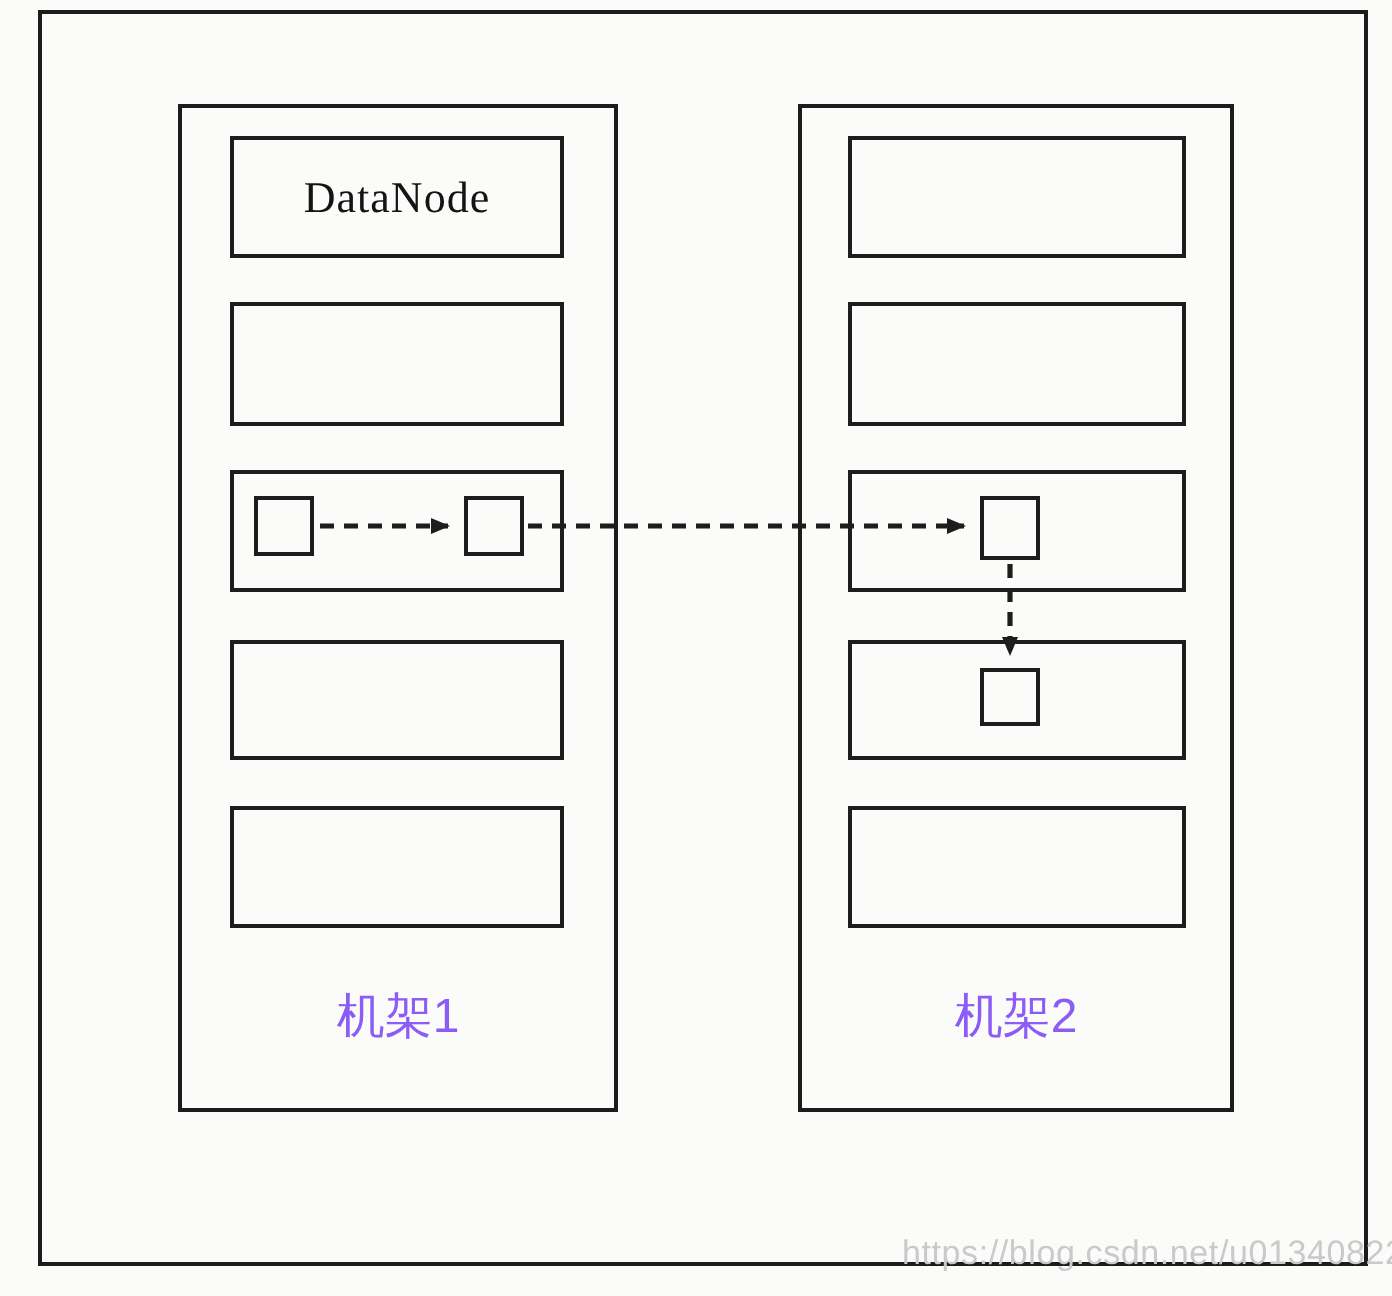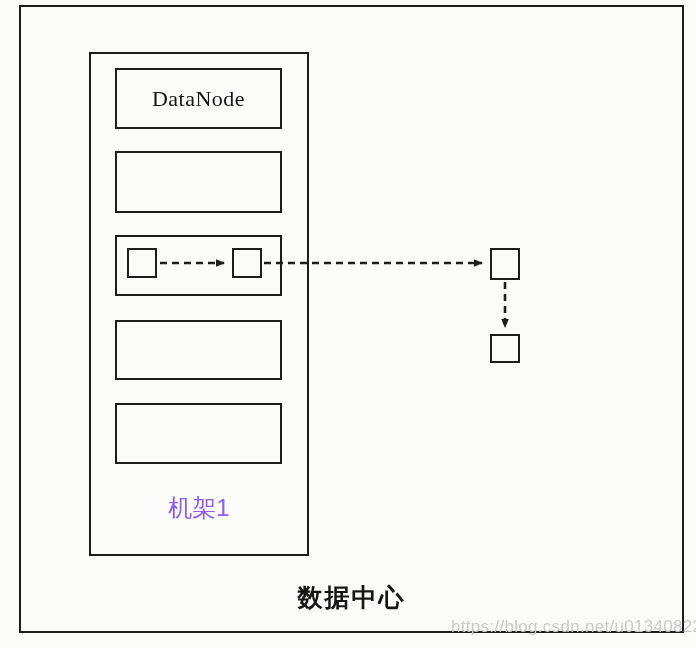--- a/index.html
+++ b/index.html
@@ -119,22 +119,29 @@
       <div class="node n1">
         <span class="datanode-label">DataNode</span>
       </div>
       <div class="node n2"></div>
       <div class="node n3"></div>
       <div class="node n4"></div>
       <div class="node n5"></div>
       <div class="rack-label">机架1</div>
     </div>
 
+    <div class="rack rack-2" style="left:378px;top:45px;">
+      <div class="node n1"></div>
+      <div class="node n2"></div>
+      <div class="node n3"></div>
+      <div class="node n4"></div>
+      <div class="node n5"></div>
+      <div class="rack-label">机架2</div>
+    </div>
 
-    <div class="dc-label">数据中心</div>
   </div>
 
   <div class="block block-a"></div>
   <div class="block block-b"></div>
   <div class="block block-c"></div>
   <div class="block block-d"></div>
 
   <svg class="arrows" width="696" height="648" viewBox="0 0 696 648">
     <defs>
       <marker id="ah" markerWidth="10" markerHeight="9" refX="8.5" refY="4" orient="auto" markerUnits="userSpaceOnUse">

